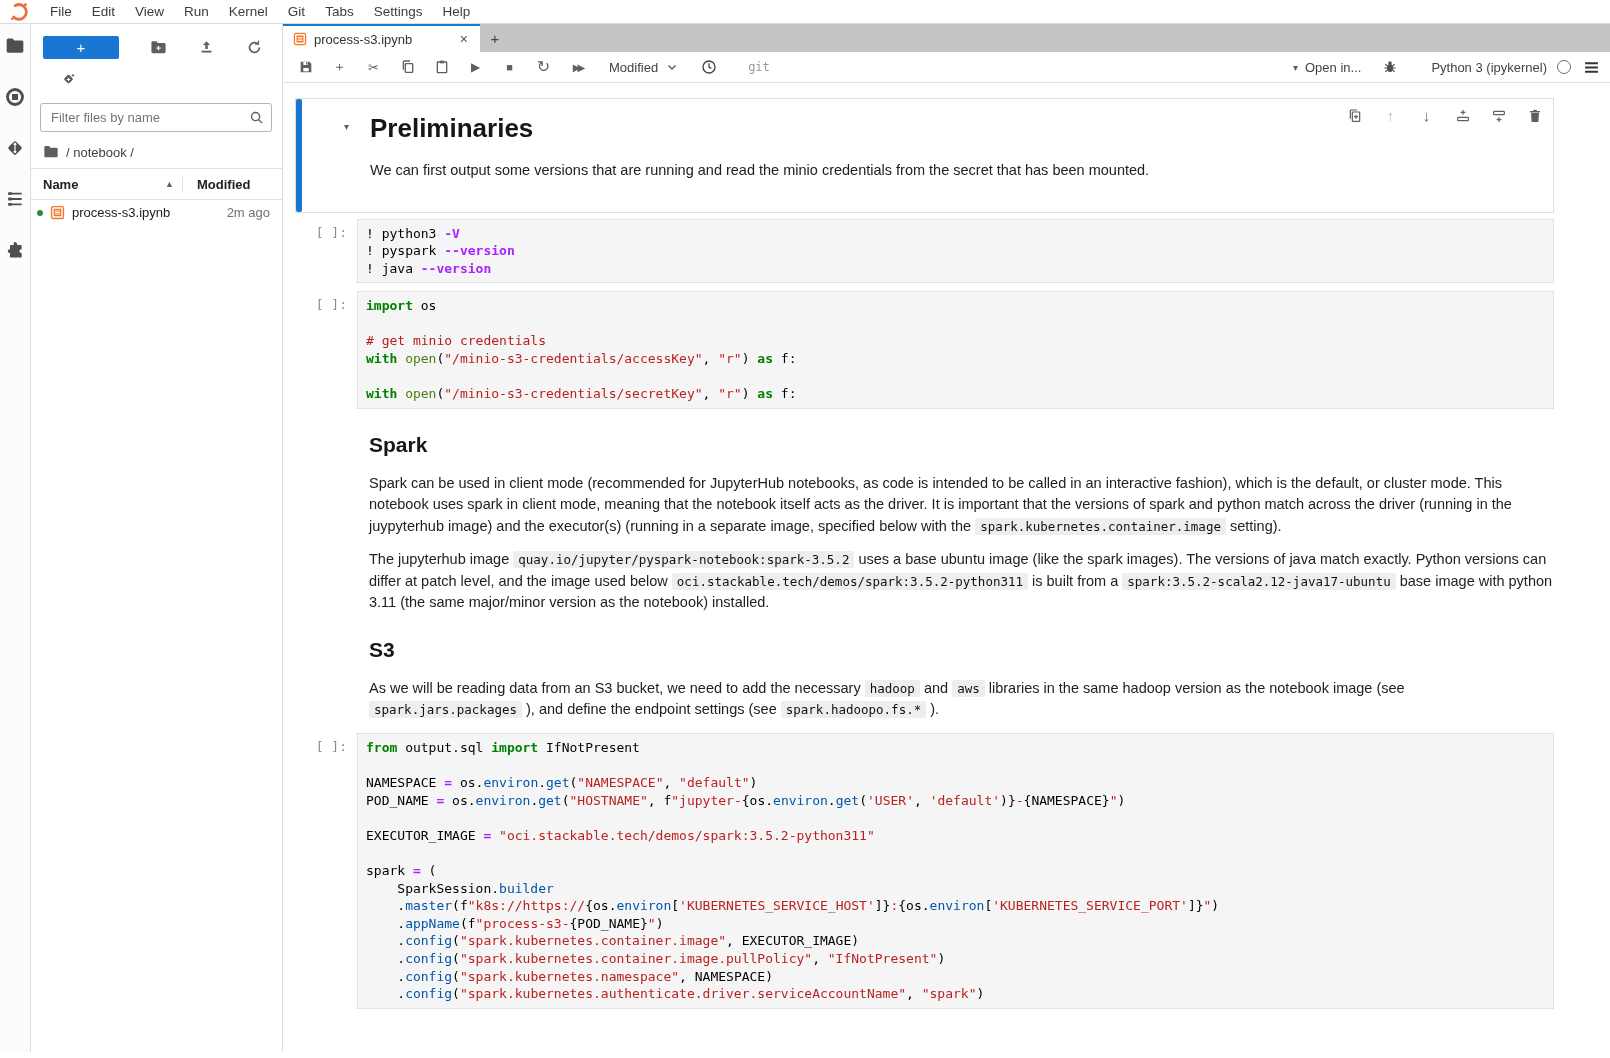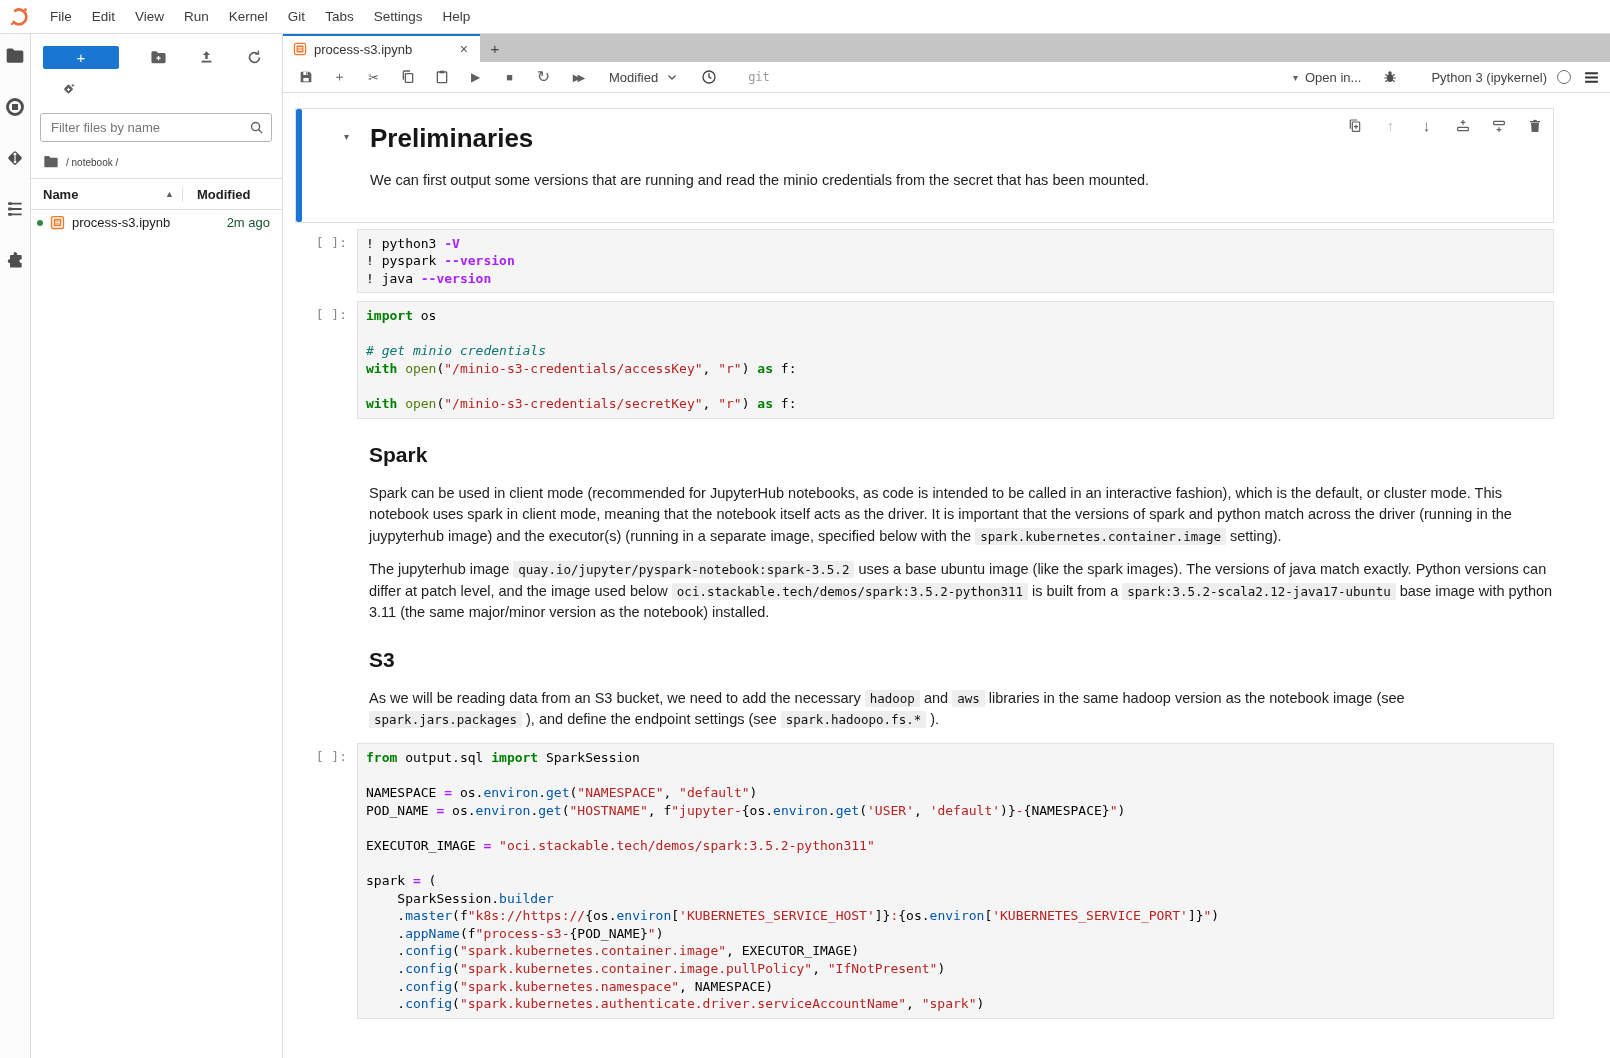--- a/index.html
+++ b/index.html
@@ -1,20 +1,20 @@
 <!DOCTYPE html>
 <html><head>
 <meta charset="utf-8">
 <style>
   * { margin:0; padding:0; box-sizing:border-box; }
   html,body { width:1610px; height:1058px; overflow:hidden; background:#fff;
     font-family:"Liberation Sans", sans-serif; color:#333; }
 
   
-  .menubar { height:34px; display:flex; align-items:center; background:#fff;
+  .menubar { height:24px; display:flex; align-items:center; background:#fff;
     border-bottom:1px solid #dcdcdc; padding-left:6px; }
   .logo { width:22px; height:22px; margin:0 10px 0 2px; }
   .menu-item { font-size:13.5px; color:#3c3c3c; padding:0 10px; cursor:default; line-height:29px; }
 
   
   .main-row { display:flex; height:1028px; }
 
   
   .activitybar { width:31px; border-right:1px solid #dcdcdc; background:#fcfcfc;
     display:flex; flex-direction:column; align-items:center; padding-top:12px; }
@@ -28,31 +28,31 @@
     color:#fff; font-size:15px; line-height:21px; cursor:pointer; }
   .fb-tool { margin-left:31px; color:#5f5f5f; width:17px; height:17px; }
   .fb-tool svg { width:17px; height:17px; }
   .fb-tag-row { padding:12px 0 4px 30px; }
   .fb-tag-row svg { width:15px; height:15px; color:#5f5f5f; }
   .filter-wrap { margin:8px 10px 10px 9px; position:relative; }
   .filter-input { width:100%; height:29px; border:1px solid #b5b5b5; border-radius:3px;
     font-size:13px; padding:0 30px 0 10px; color:#333; font-family:"Liberation Sans",sans-serif; }
   .filter-input::placeholder { color:#767676; }
   .filter-search-icon { position:absolute; right:8px; top:7px; width:15px; height:15px; color:#5f5f5f; }
-  .breadcrumb { display:flex; align-items:center; padding:2px 0 8px 12px; font-size:10px; color:#424242; }
+  .breadcrumb { display:flex; align-items:center; padding:2px 0 8px 12px; font-size:13px; color:#424242; }
   .breadcrumb svg { width:16px; height:16px; margin-right:7px; color:#5f5f5f; }
   .fb-header { display:flex; align-items:center; border-top:1px solid #e0e0e0; border-bottom:1px solid #e0e0e0;
     height:32px; font-size:13px; font-weight:bold; color:#212121; }
   .fb-h-name { flex:1; padding-left:12px; display:flex; align-items:center; }
   .sort-caret { margin-left:auto; margin-right:8px; font-size:9px; color:#616161; }
   .fb-h-mod { width:100px; border-left:1px solid #e0e0e0; padding-left:14px; }
   .fb-row { display:flex; align-items:center; height:25px; font-size:13px; color:#212121; padding-left:6px; }
   .run-dot { width:6px; height:6px; border-radius:50%; background:#2e8b3d; margin-right:7px; }
   .nb-file-icon { width:15px; height:15px; margin-right:7px; }
-  .fb-row-mod { margin-left:auto; padding-right:12px; color:#14532d; }
+  .fb-row-mod { margin-left:auto; padding-right:12px; color:#737373; }
 
   
   .main-area { flex:1; display:flex; flex-direction:column; min-width:0; }
 
   
   .tabbar { height:28px; background:#c5c5c5; display:flex; align-items:stretch; }
   .tab { width:197px; background:#fff; border-top:2px solid #1976d2; display:flex; align-items:center;
     padding:0 8px 0 10px; font-size:13px; color:#333; }
   .tab-title { margin-left:7px; flex:1; }
   .tab-close { color:#555; font-size:14px; padding:0 4px; }
@@ -100,21 +100,21 @@
   .code-cell { display:flex; margin-bottom:8px; }
   .prompt { width:62px; flex:none; text-align:right; padding:6px 10px 0 0;
     font-family:"DejaVu Sans Mono", monospace; font-size:13px; color:#8c8c8c; }
   .editor { flex:1; background:#f5f5f5; border:1px solid #e3e3e3; padding:5px 8px;
     font-family:"DejaVu Sans Mono", monospace; font-size:13px; line-height:17.6px; }
   .cm-line { white-space:pre; min-height:17.6px; }
   .tok-pl   { color:#000; }
   .tok-kw   { color:#008000; font-weight:bold; }
   .tok-bi   { color:#4d7c0f; }
   .tok-str  { color:#ba2121; }
-  .tok-com  { color:#0f766e; font-style:italic; }
+  .tok-com  { color:#b91c1c; }
   .tok-op   { color:#aa22ff; font-weight:bold; }
   .tok-prop { color:#0055aa; }
 
   
   .cell-toolbar { position:absolute; top:8px; right:10px; display:flex; align-items:center; gap:19px; }
   .ct-btn { color:#5f5f5f; width:17px; height:17px; display:flex; align-items:center;
     justify-content:center; font-size:15px; }
   .ct-btn svg { width:16px; height:16px; }
   .ct-disabled { color:#bdbdbd; }
 </style>
@@ -372,21 +372,21 @@
             <p>Spark can be used in client mode (recommended for JupyterHub notebooks, as code is intended to be called in an interactive fashion), which is the default, or cluster mode. This notebook uses spark in client mode, meaning that the notebook itself acts as the driver. It is important that the versions of spark and python match across the driver (running in the juypyterhub image) and the executor(s) (running in a separate image, specified below with the <code class="inline-code">spark.kubernetes.container.image</code> setting).</p>
             <p>The jupyterhub image <code class="inline-code">quay.io/jupyter/pyspark-notebook:spark-3.5.2</code> uses a base ubuntu image (like the spark images). The versions of java match exactly. Python versions can differ at patch level, and the image used below <code class="inline-code">oci.stackable.tech/demos/spark:3.5.2-python311</code> is built from a <code class="inline-code">spark:3.5.2-scala2.12-java17-ubuntu</code> base image with python 3.11 (the same major/minor version as the notebook) installed.</p>
           </div>
           <div class="cell md-cell md-plain">
             <h2>S3</h2>
             <p>As we will be reading data from an S3 bucket, we need to add the necessary <code class="inline-code">hadoop</code> and <code class="inline-code">aws</code> libraries in the same hadoop version as the notebook image (see <code class="inline-code">spark.jars.packages</code> ), and define the endpoint settings (see <code class="inline-code">spark.hadoopo.fs.*</code> ).</p>
           </div>
           <div class="cell code-cell">
             <div class="prompt">[ ]:</div>
             <div class="editor">
-              <div class="cm-line"><span class="tok-kw">from</span><span class="tok-pl"> output.sql </span><span class="tok-kw">import</span><span class="tok-pl"> SparkSession</span></div>
+              <div class="cm-line"><span class="tok-kw">from</span><span class="tok-pl"> output.sql </span><span class="tok-kw">import</span><span class="tok-pl"> IfNotPresent</span></div>
               <div class="cm-line">&nbsp;</div>
               <div class="cm-line"><span class="tok-pl">NAMESPACE </span><span class="tok-op">=</span><span class="tok-pl"> os.</span><span class="tok-prop">environ</span><span class="tok-pl">.</span><span class="tok-prop">get</span><span class="tok-pl">(</span><span class="tok-str">"NAMESPACE"</span><span class="tok-pl">, </span><span class="tok-str">"default"</span><span class="tok-pl">)</span></div>
               <div class="cm-line"><span class="tok-pl">POD_NAME </span><span class="tok-op">=</span><span class="tok-pl"> os.</span><span class="tok-prop">environ</span><span class="tok-pl">.</span><span class="tok-prop">get</span><span class="tok-pl">(</span><span class="tok-str">"HOSTNAME"</span><span class="tok-pl">, f</span><span class="tok-str">"jupyter-</span><span class="tok-pl">{os.</span><span class="tok-prop">environ</span><span class="tok-pl">.</span><span class="tok-prop">get</span><span class="tok-pl">(</span><span class="tok-str">'USER'</span><span class="tok-pl">, </span><span class="tok-str">'default'</span><span class="tok-pl">)}</span><span class="tok-str">-</span><span class="tok-pl">{NAMESPACE}</span><span class="tok-str">"</span><span class="tok-pl">)</span></div>
               <div class="cm-line">&nbsp;</div>
               <div class="cm-line"><span class="tok-pl">EXECUTOR_IMAGE </span><span class="tok-op">=</span><span class="tok-pl"> </span><span class="tok-str">"oci.stackable.tech/demos/spark:3.5.2-python311"</span></div>
               <div class="cm-line">&nbsp;</div>
               <div class="cm-line"><span class="tok-pl">spark </span><span class="tok-op">=</span><span class="tok-pl"> (</span></div>
               <div class="cm-line"><span class="tok-pl">    SparkSession.</span><span class="tok-prop">builder</span></div>
               <div class="cm-line"><span class="tok-pl">    .</span><span class="tok-prop">master</span><span class="tok-pl">(f</span><span class="tok-str">"k8s://https://</span><span class="tok-pl">{os.</span><span class="tok-prop">environ</span><span class="tok-pl">[</span><span class="tok-str">'KUBERNETES_SERVICE_HOST'</span><span class="tok-pl">]}</span><span class="tok-str">:</span><span class="tok-pl">{os.</span><span class="tok-prop">environ</span><span class="tok-pl">[</span><span class="tok-str">'KUBERNETES_SERVICE_PORT'</span><span class="tok-pl">]}</span><span class="tok-str">"</span><span class="tok-pl">)</span></div>
               <div class="cm-line"><span class="tok-pl">    .</span><span class="tok-prop">appName</span><span class="tok-pl">(f</span><span class="tok-str">"process-s3-</span><span class="tok-pl">{POD_NAME}</span><span class="tok-str">"</span><span class="tok-pl">)</span></div>

